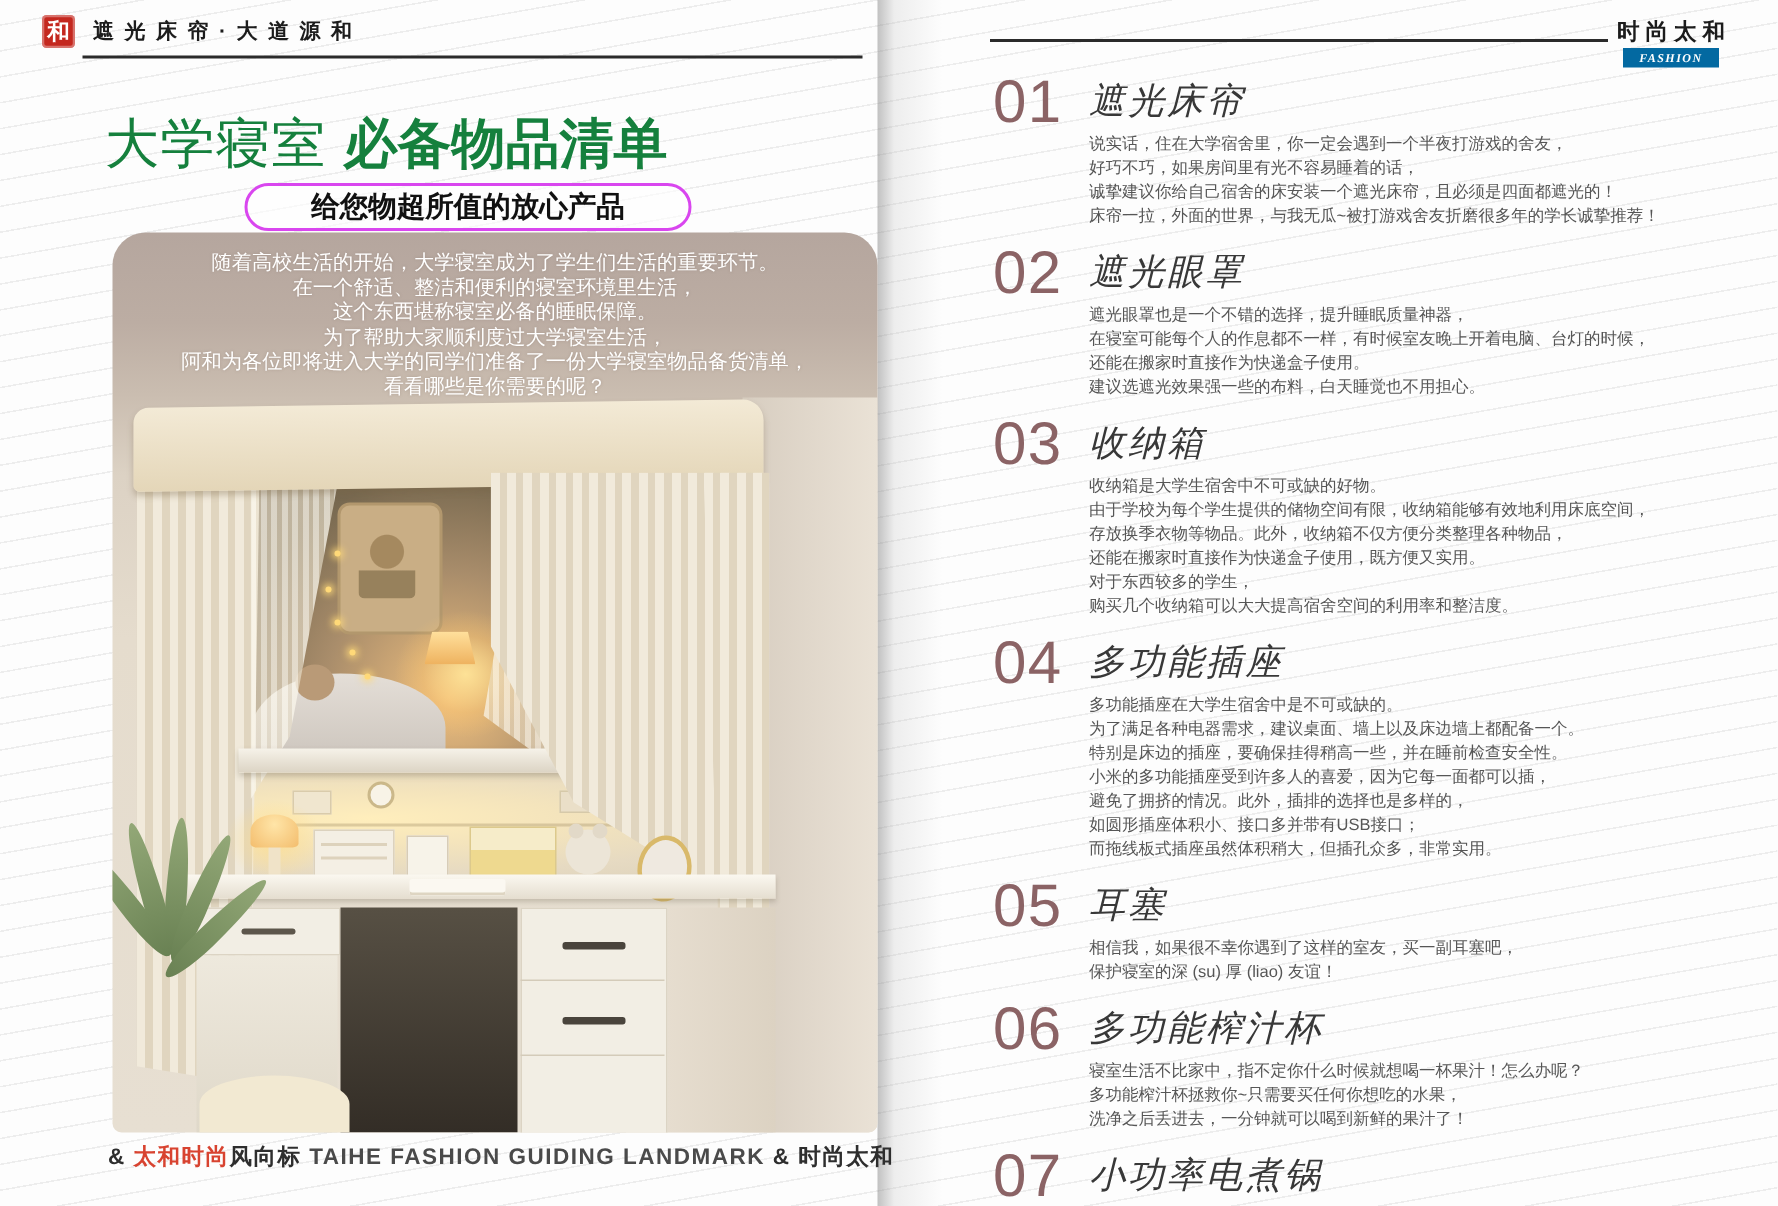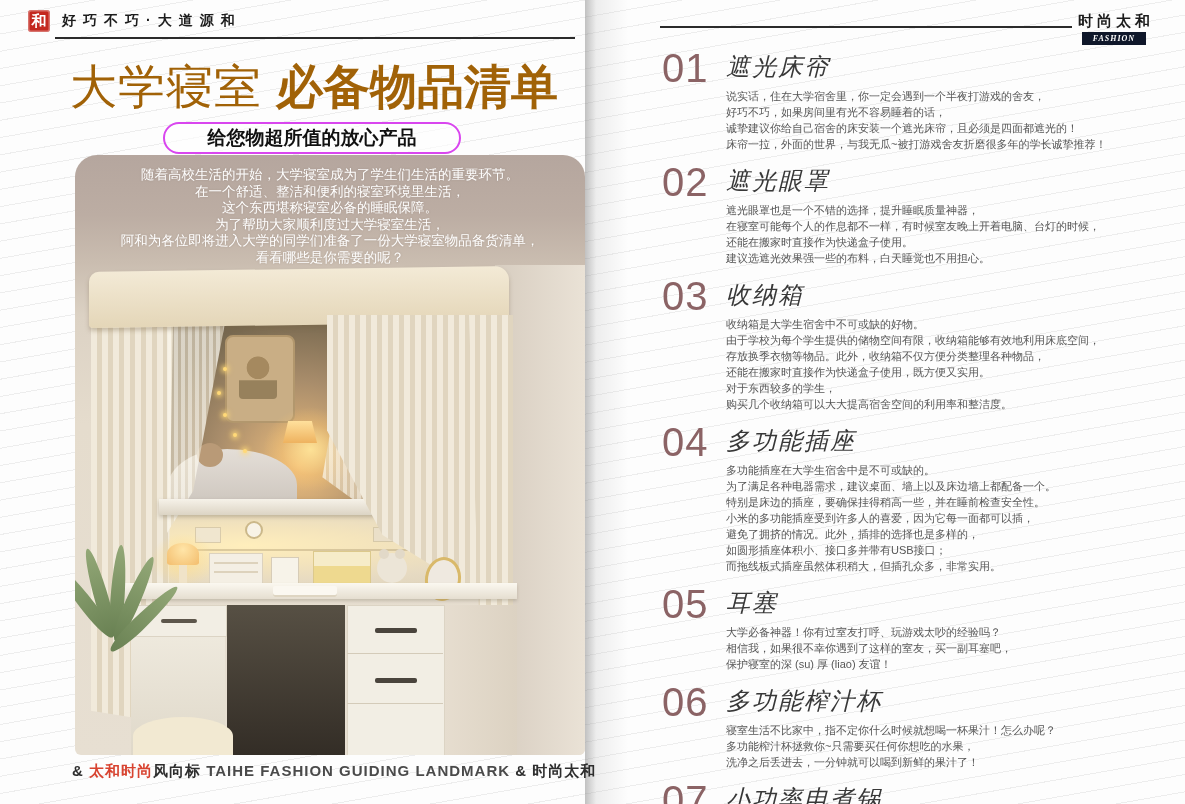--- a/index.html
+++ b/index.html
@@ -13,26 +13,26 @@
   
   .hdr-left{position:absolute;left:28px;top:10px;display:flex;align-items:center;z-index:5;}
   .seal{width:22px;height:22px;background:#c4281f;border-radius:3px;color:#fff;
         font-size:15px;font-weight:bold;display:flex;align-items:center;justify-content:center;
         box-shadow:inset 0 0 0 1.5px rgba(255,255,255,.35);}
   .slogan{margin-left:12px;font-size:14px;font-weight:bold;color:#1c1c1c;letter-spacing:7px;}
   .rule-left{position:absolute;left:55px;top:37px;width:520px;height:2px;background:#2b2b2b;z-index:5;}
   .rule-right{position:absolute;left:660px;top:26px;width:412px;height:2px;background:#2b2b2b;z-index:5;}
   .brand-right{position:absolute;left:1078px;top:12px;font-size:15px;font-weight:bold;
                letter-spacing:4px;color:#1c1c1c;z-index:5;}
-  .badge{position:absolute;left:1082px;top:32px;width:64px;height:13px;background:#0f172a;
+  .badge{position:absolute;left:1082px;top:32px;width:64px;height:13px;background:#0369a1;
          color:#fff;font-size:8px;font-style:italic;font-weight:bold;letter-spacing:1px;
          display:flex;align-items:center;justify-content:center;z-index:5;
          font-family:"Liberation Serif",serif;}
   
-  .title{position:absolute;left:70px;top:56px;width:520px;font-size:47px;color:#a16207;
+  .title{position:absolute;left:70px;top:72px;width:520px;font-size:36px;color:#15803d;
          white-space:nowrap;z-index:4;}
   .title .t-light{font-weight:400;letter-spacing:1px;}
   .title .t-bold{font-weight:800;letter-spacing:0px;}
   .subtitle{position:absolute;left:163px;top:122px;width:294px;height:28px;border:2px solid #d946ef;
             border-radius:16px;display:flex;align-items:center;justify-content:center;
             font-size:19px;font-weight:bold;color:#111;z-index:4;background:rgba(255,255,255,.6);}
   
   .photo{position:absolute;left:75px;top:155px;width:510px;height:600px;
          border-radius:22px 22px 6px 6px;overflow:hidden;z-index:3;
          background:linear-gradient(180deg,#b5a69e 0%,#bcada3 10%,#cabdb0 18%,#dcd2c4 27%,#e5dccd 45%,#e7dfd2 100%);}
@@ -133,21 +133,21 @@
   .spine{position:absolute;left:585px;top:0;width:62px;height:804px;z-index:2;
          background:linear-gradient(to right,rgba(120,120,120,.45) 0,rgba(190,190,190,.25) 18%,rgba(255,255,255,0) 70%);}
 </style>
 </head>
 <body>
 
 <div id="canvas">
 
   <div class="hdr-left">
     <div class="seal">和</div>
-    <div class="slogan">好巧不巧·大道源和</div>
+    <div class="slogan">遮光床帘·大道源和</div>
   </div>
   <div class="rule-left"></div>
   <div class="rule-right"></div>
   <div class="brand-right">时尚太和</div>
   <div class="badge">FASHION</div>
 
   <div class="title">
     <span class="t-light">大学寝室 </span><span class="t-bold">必备物品清单</span>
   </div>
   <div class="subtitle">给您物超所值的放心产品</div>
@@ -263,21 +263,20 @@
             <div>如圆形插座体积小、接口多并带有USB接口；</div>
             <div>而拖线板式插座虽然体积稍大，但插孔众多，非常实用。</div>
           </div>
         </div>
     </div>
     <div class="item">
       <div class="num">05</div>
       <div class="body">
           <div class="ititle">耳塞</div>
       <div class="ilines">
-            <div>大学必备神器！你有过室友打呼、玩游戏太吵的经验吗？</div>
             <div>相信我，如果很不幸你遇到了这样的室友，买一副耳塞吧，</div>
             <div>保护寝室的深 (su) 厚 (liao) 友谊！</div>
           </div>
         </div>
     </div>
     <div class="item">
       <div class="num">06</div>
       <div class="body">
           <div class="ititle">多功能榨汁杯</div>
       <div class="ilines">

